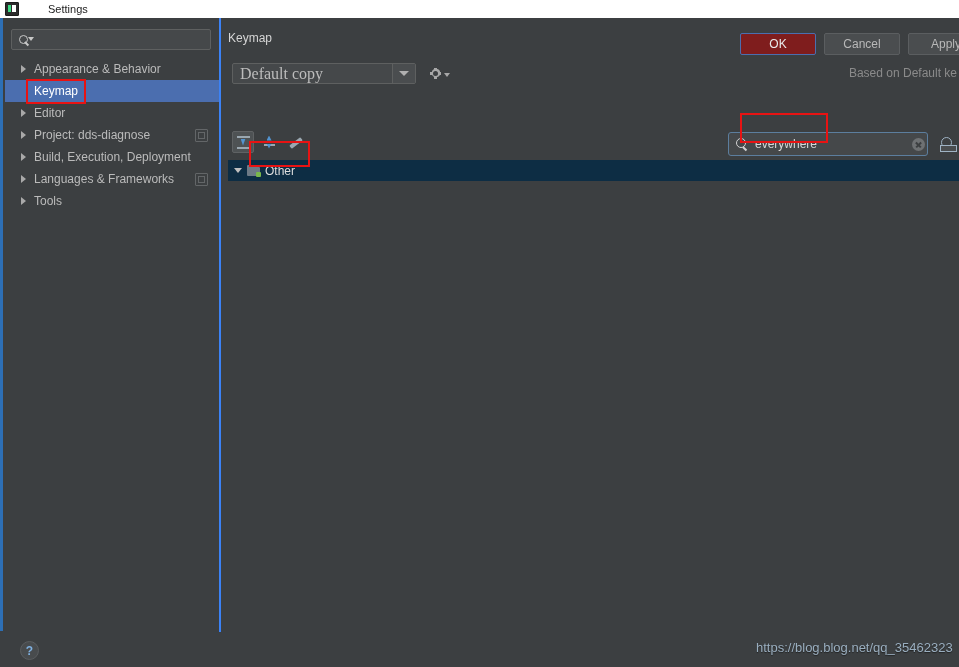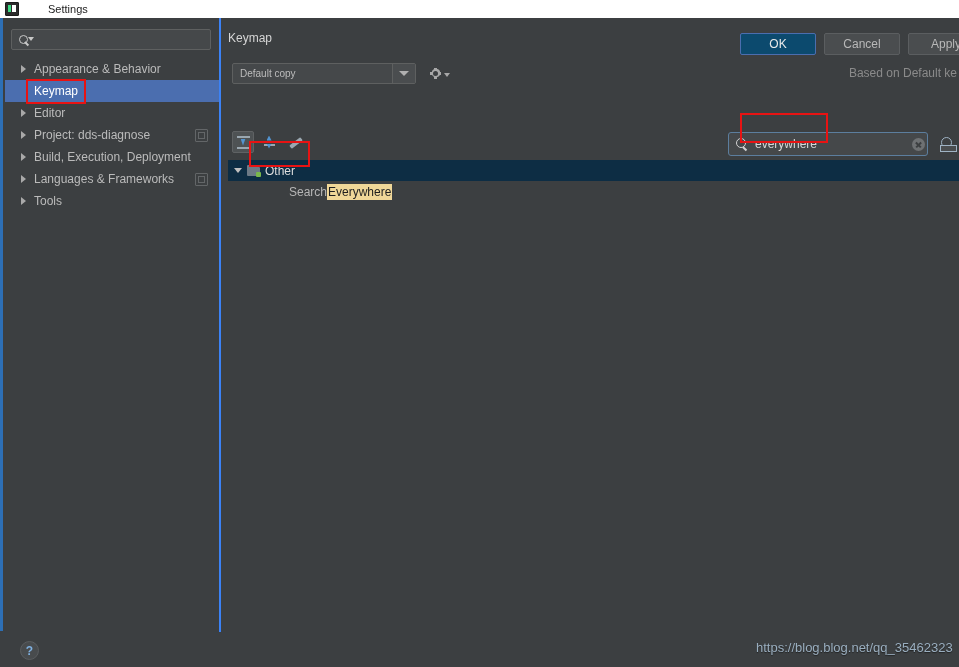--- a/index.html
+++ b/index.html
@@ -125,22 +125,22 @@
   .page-title{
     position:absolute;left:7px;top:13px;font-size:12px;color:#d5d5d5;
     font-family:"Liberation Sans",sans-serif;
   }
   .combo{
     position:absolute;left:11px;top:45px;width:184px;height:21px;
     background:#45484a;border:1px solid #5e6060;border-radius:2px;
     display:flex;align-items:center;box-sizing:border-box;
   }
   .combo .cval{
-    flex:1;padding-left:7px;font-size:10px;color:#bcbcbc;
-    font-family:Liberation Sans, sans-serif;
+    flex:1;padding-left:7px;font-size:16px;color:#bcbcbc;
+    font-family:Liberation Serif, serif;
   }
   .combo .cbtn{
     width:22px;height:19px;background:#4a4d4f;border-left:1px solid #5e6060;
     display:flex;align-items:center;justify-content:center;flex:none;
   }
   .combo .cbtn i{
     width:0;height:0;border-left:5px solid transparent;
     border-right:5px solid transparent;border-top:5px solid #b0b0b0;
     display:block;
   }
@@ -313,21 +313,21 @@
     display:flex;align-items:center;justify-content:center;
     color:#7fb0df;font-size:12px;font-weight:bold;
     font-family:"Liberation Sans",sans-serif;box-sizing:border-box;
   }
   .dlgbtn{
     position:absolute;top:33px;height:22px;
     display:flex;align-items:center;justify-content:center;
     font-size:12px;font-family:"Liberation Sans",sans-serif;
     border-radius:2px;box-sizing:border-box;
   }
-  #btn-ok{left:740px;width:76px;background:#0c4a6e;border:1px solid #4b6eaf;color:#e9e9e9;}
+  #btn-ok{left:740px;width:76px;background:#7f1d1d;border:1px solid #4b6eaf;color:#e9e9e9;}
   #btn-cancel{left:824px;width:76px;background:#4a4d4f;border:1px solid #5b5e60;color:#b8b8b8;}
   #btn-apply{left:908px;width:76px;background:#4a4d4f;border:1px solid #5b5e60;color:#b8b8b8;}
 
   .watermark{
     position:absolute;left:756px;top:640px;
     font-size:13px;color:#9fb4c6;opacity:.95;
     font-family:"Liberation Sans",sans-serif;white-space:nowrap;
     text-shadow:0 1px 1px rgba(0,0,0,.5);
   }
 </style>
@@ -460,24 +460,20 @@
       </div>
 
       <div class="ktree">
         <div class="krow sel">
           <span class="karrow"></span>
           <span class="kfolder">
               <span class="dot"></span>
             </span>
           <span class="klabel">Other</span>
         </div>
-        <div class="kchild">
-          <span class="ctxt">Search </span>
-          <span class="chl">Everywhere</span>
-        </div>
       </div>
 
     </div>
 
     <div class="bottombar">
       <div class="helpbtn">?</div>
     </div>
 
   </div>
 

